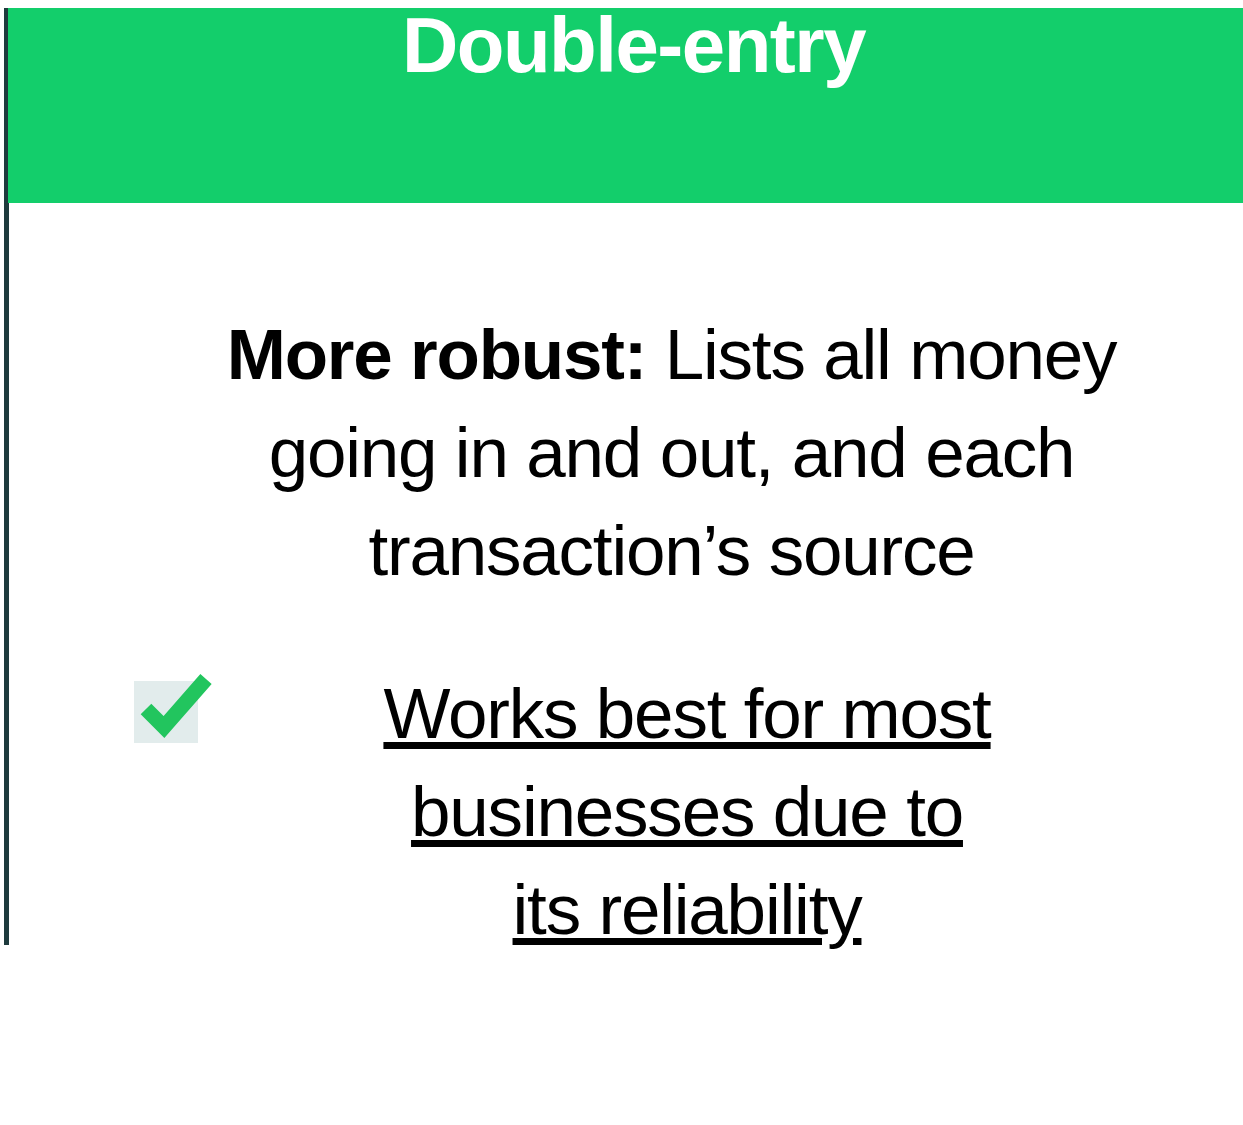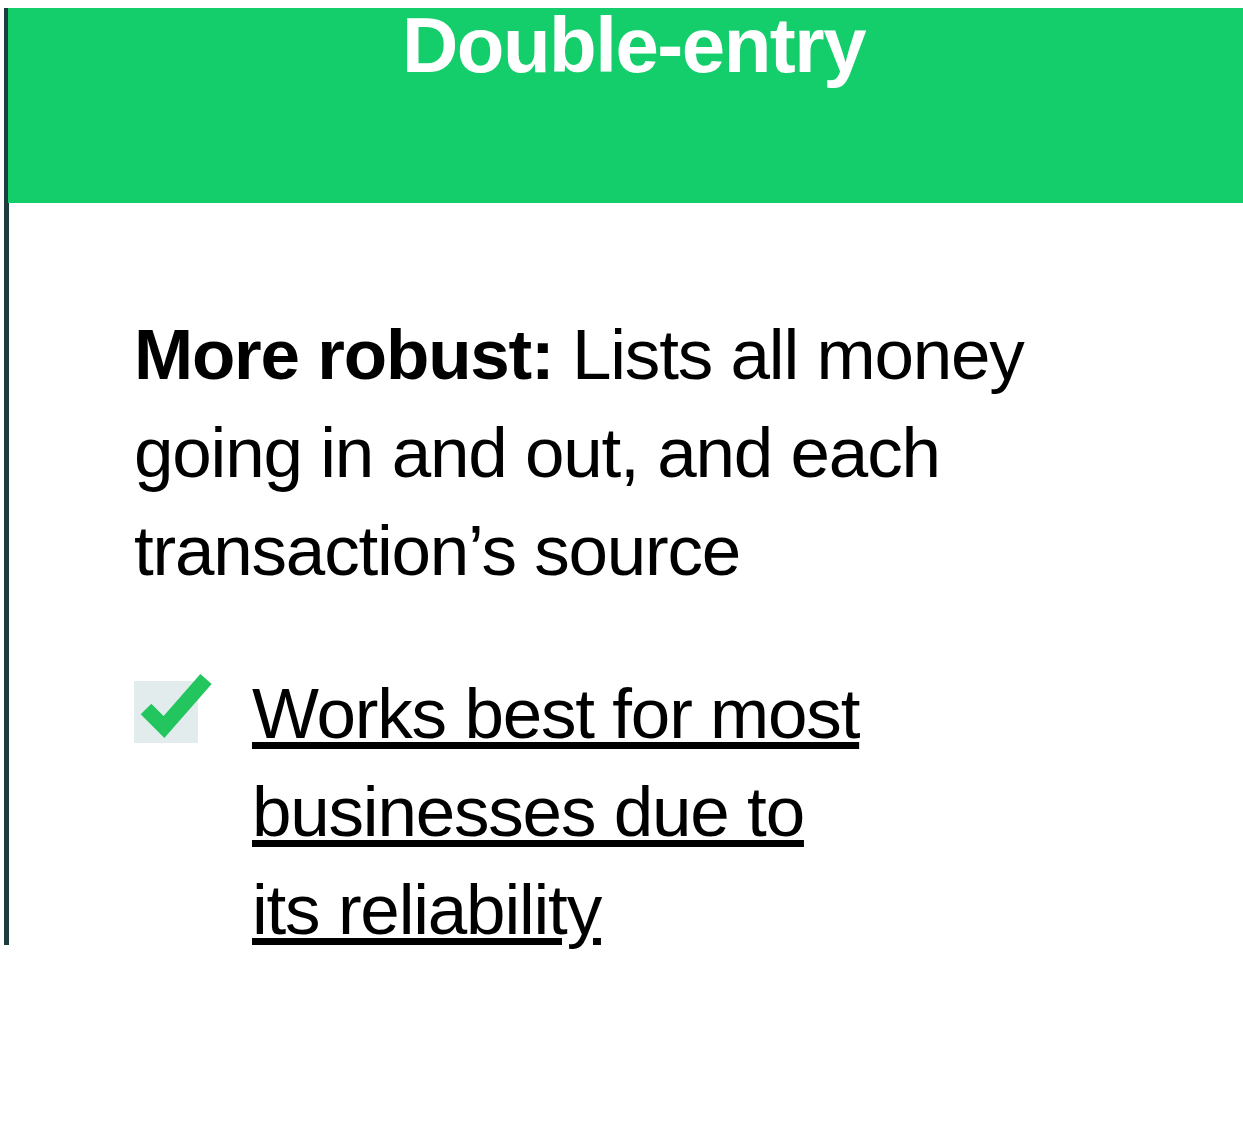--- a/index.html
+++ b/index.html
@@ -56,20 +56,21 @@
     position: relative;
     top: -2px;
   }
   
   #body-content {
     position: absolute;
     left: 0;
     top: 203px;
     width: 1243px;
     height: 922px;
+    text-align: center;
   }
   #lead-paragraph {
     position: absolute;
     left: 134px;
     top: 103px;
     width: 1075px;
     margin: 0;
     font-size: 71px;
     line-height: 98px;
     color: #000000;

